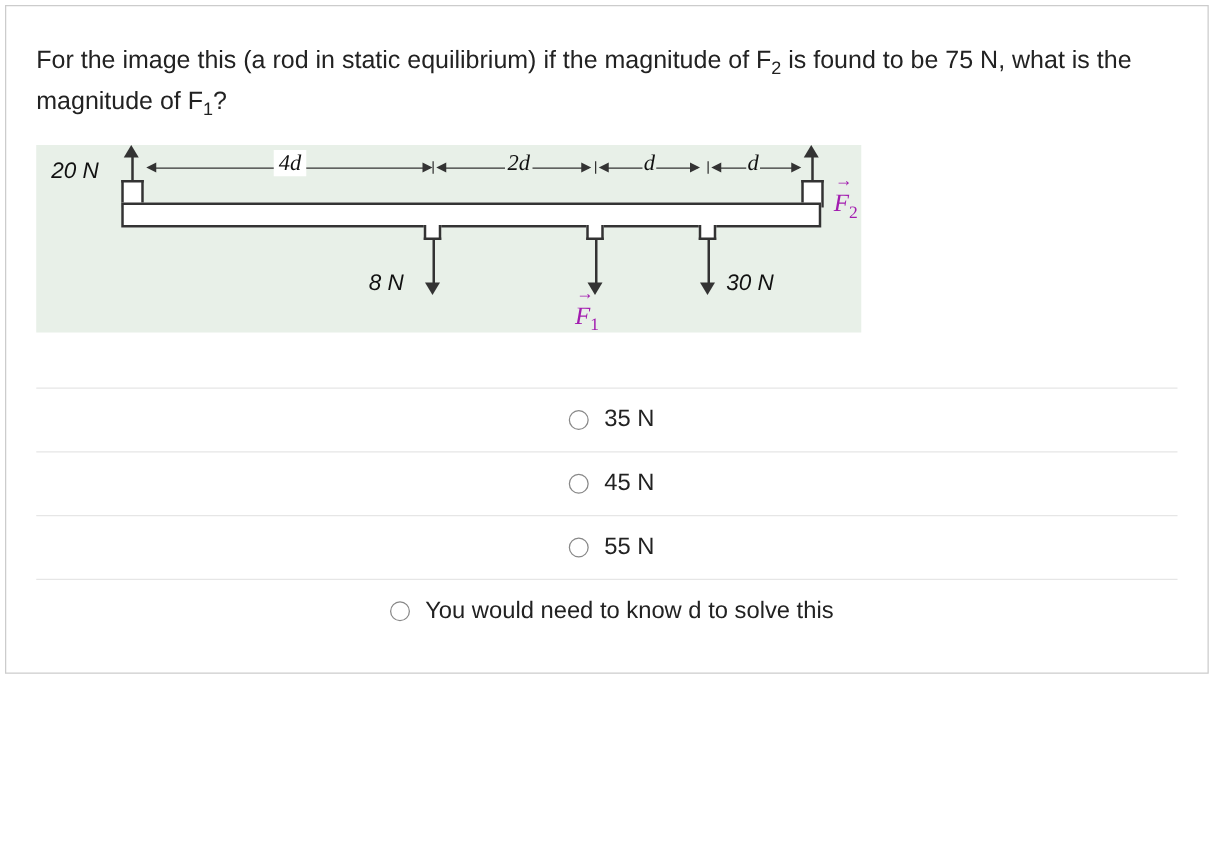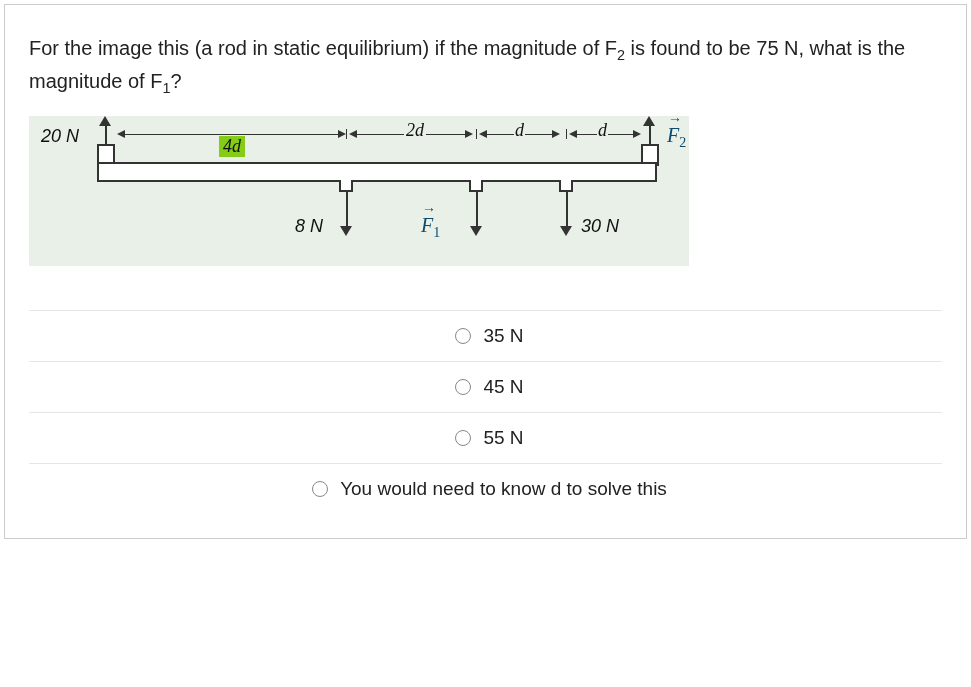--- a/index.html
+++ b/index.html
@@ -184,21 +184,22 @@
       position: absolute;
       font-family: Georgia, "Times New Roman", serif;
       font-style: italic;
       font-size: 18px;
       color: #111;
     }
     .flabel {
       position: absolute;
       font-family: Georgia, "Times New Roman", serif;
       font-size: 20px;
-      color: #0c4a6e;
+      color: #a21caf;
+      margin-top: 28px;
     }
     .flabel .vec {
       font-style: italic;
       position: relative;
     }
     .flabel .vec::before {
       content: "→";
       position: absolute;
       top: -14px;
       left: 1px;
@@ -262,21 +263,21 @@
       <div class="nlabel" style="left:12px; top:10px;">20 N</div>
       <div class="arrow-stem-v a20-stem"></div>
       <div class="arrow-head-up a20-head"></div>
 
       <div class="flabel" style="left:638px; top:8px;"><span class="vec">F</span><sub style="font-size:0.7em;">2</sub></div>
       <div class="arrow-stem-v af2-stem"></div>
       <div class="arrow-head-up af2-head"></div>
 
       <div class="dim-ah-left d4-al"></div>
       <div class="dim-line d4-line"></div>
-      <div class="dlabel" style="left:190px; top:20px; background:#84cc16; padding:0 4px;">4d</div>
+      <div class="dlabel" style="left:190px; top:4px; background:#ffffff; padding:0 4px;">4d</div>
       <div class="dim-ah-right d4-ar"></div>
       <div class="dim-tick d4-t"></div>
 
       <div class="dim-ah-left d2-al"></div>
       <div class="dim-line d2-line"></div>
       <div class="dlabel" style="left:375px; top:4px; background:#e8f0e8; padding:0 2px;">2d</div>
       <div class="dim-ah-right d2-ar"></div>
       <div class="dim-tick d2-t"></div>
 
       <div class="dim-ah-left d1-al"></div>
@@ -289,21 +290,21 @@
       <div class="dim-line d1b-line"></div>
       <div class="dlabel" style="left:568px; top:4px; background:#e8f0e8; padding:0 1px;">d</div>
       <div class="dim-ah-right d1b-ar"></div>
 
       <div class="arrow-stem-v a10-stem"></div>
       <div class="arrow-head-down a10-head"></div>
       <div class="nlabel" style="left:266px; top:100px;">8 N</div>
 
       <div class="arrow-stem-v af1-stem"></div>
       <div class="arrow-head-down af1-head"></div>
-      <div class="flabel" style="left:392px; top:98px;"><span class="vec">F</span><sub style="font-size:0.7em;">1</sub></div>
+      <div class="flabel" style="left:431px; top:98px;"><span class="vec">F</span><sub style="font-size:0.7em;">1</sub></div>
 
       <div class="arrow-stem-v a30-stem"></div>
       <div class="arrow-head-down a30-head"></div>
       <div class="nlabel" style="left:552px; top:100px;">30 N</div>
     </div>
 
     <div class="options">
       <div class="option">
         <div class="radio"></div>
         <div class="option-label">35 N</div>

